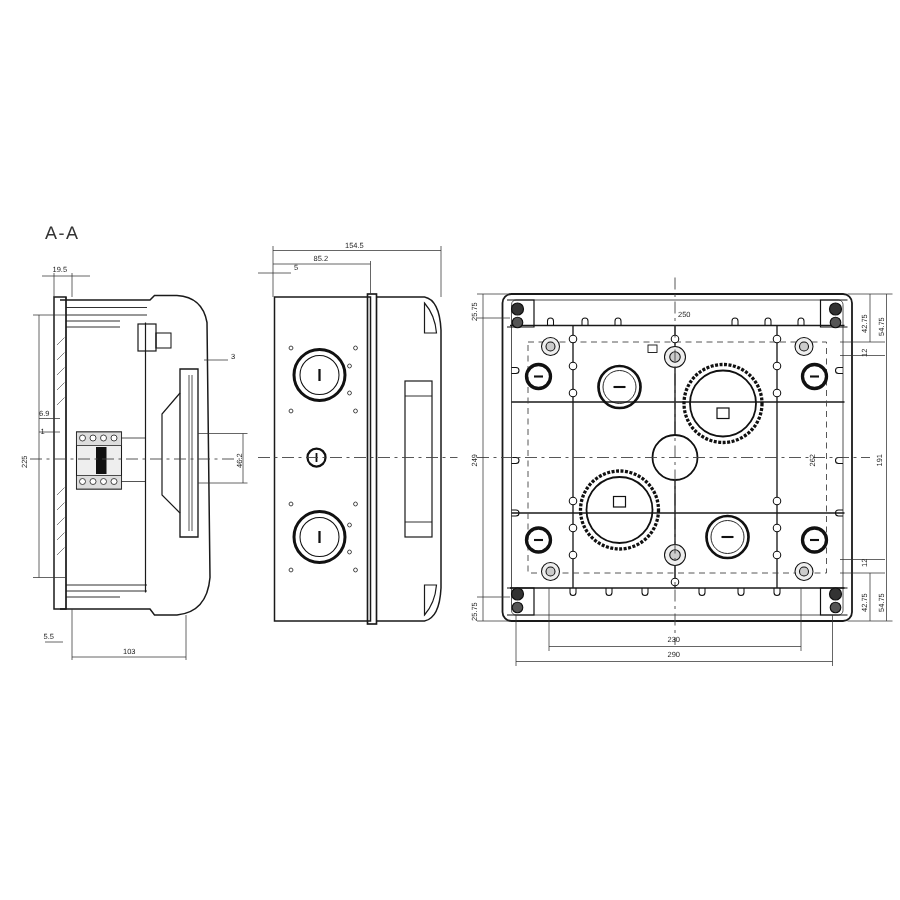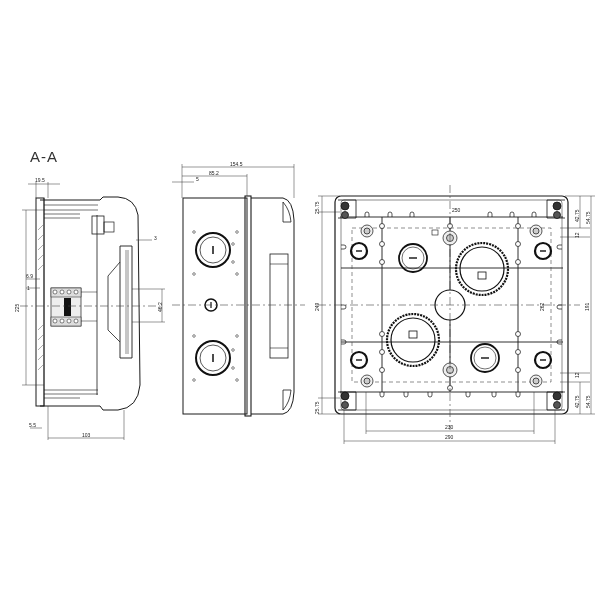--- a/index.html
+++ b/index.html
@@ -1,20 +1,20 @@
 <!DOCTYPE html>
 <html><head>
 <meta charset="utf-8">
 <style>
   html, body { margin: 0; padding: 0; background: #ffffff; }
   body { width: 600px; height: 600px; position: relative; overflow: hidden; font-family: "Liberation Sans", sans-serif; }
   #drawing { position: absolute; left: 0; top: 0; width: 600px; height: 600px; }
   .lbl { position: absolute; font-family: "Liberation Sans", sans-serif; font-size: 5px; color: #222; line-height: 1; white-space: nowrap; }
   .lbl.v { transform: rotate(-90deg); transform-origin: left top; }
-  .title { position: absolute; left: 30px; top: 148px; font-size: 15px; color: #333; letter-spacing: 1px; font-family: "Liberation Sans", sans-serif; }
+  .title { position: absolute; left: 30px; top: 148px; font-size: 12px; color: #333; letter-spacing: 1px; font-family: "Liberation Sans", sans-serif; }
   svg .k { stroke: #1a1a1a; fill: none; }
   svg .dim { stroke: #333; stroke-width: 0.5; fill: none; }
   svg .cl { stroke: #444; stroke-width: 0.6; stroke-dasharray: 8 3 2 3; fill: none; }
   svg .hid { stroke: #444; stroke-width: 0.6; stroke-dasharray: 4 3; fill: none; }
 </style>
 </head>
 <body>
 
 <div class="title">A-A</div>
 

